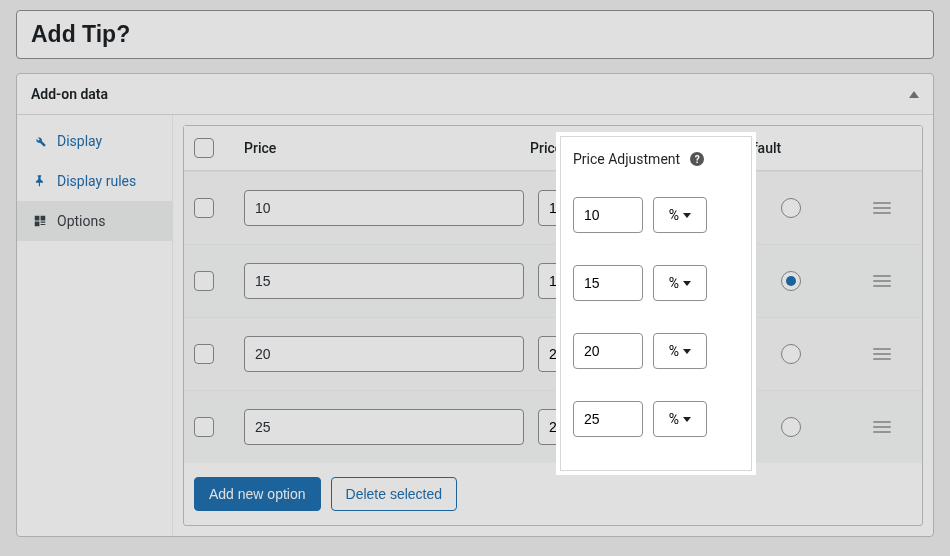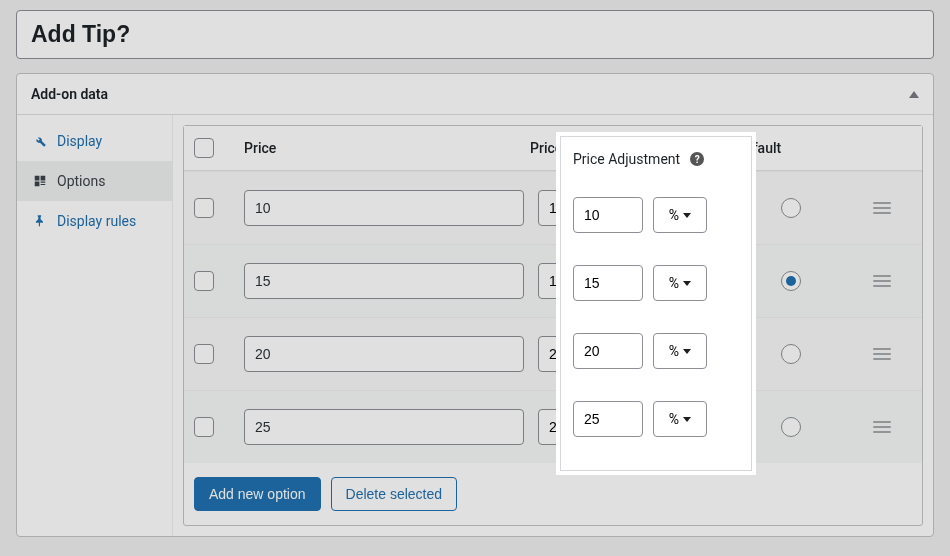--- a/index.html
+++ b/index.html
@@ -240,36 +240,36 @@
   <div class="panel-body">
     <div class="sidebar">
       <div class="sidebar-item">
         <span class="icon">
           <svg viewBox="0 0 24 24" width="14" height="14" fill="currentColor">
               <path d="M22 19l-7-7c.6-1.6.2-3.5-1.1-4.8-1.5-1.5-3.7-1.8-5.5-.9l3.2 3.2-2.1 2.1L6.3 8.4c-.9 1.8-.6 4 .9 5.5 1.3 1.3 3.2 1.7 4.8 1.1l7 7 3-3z"></path>
             </svg>
         </span>
         <span>Display</span>
       </div>
+      <div class="sidebar-item">
+        <span class="icon">
+          <svg viewBox="0 0 24 24" width="14" height="14" fill="currentColor">
+              <path d="M14 4l-1 1v4l4 4v2h-5v5l-1 2-1-2v-5H5v-2l4-4V5l-1-1V2h6v2z"></path>
+            </svg>
+        </span>
+        <span>Display rules</span>
+      </div>
       <div class="sidebar-item active">
         <span class="icon" style="color:#3c434a">
           <svg viewBox="0 0 24 24" width="14" height="14" fill="currentColor">
               <path d="M3 3h8v8H3V3zm10 0h8v8h-8V3zM3 13h8v8H3v-8zm10 4h8v2h-8v-2zm0-4h8v2h-8v-2z"></path>
             </svg>
         </span>
         <span>Options</span>
       </div>
-      <div class="sidebar-item">
-        <span class="icon">
-          <svg viewBox="0 0 24 24" width="14" height="14" fill="currentColor">
-              <path d="M14 4l-1 1v4l4 4v2h-5v5l-1 2-1-2v-5H5v-2l4-4V5l-1-1V2h6v2z"></path>
-            </svg>
-        </span>
-        <span>Display rules</span>
-      </div>
     </div>
 
     <div class="main">
       <div class="datatable">
         <div class="row header">
           <div class="checkbox"></div>
           <div>Price</div>
           <div class="price-header">
             <span>Price Adjustment</span>
             <span class="help-icon">?</span>

